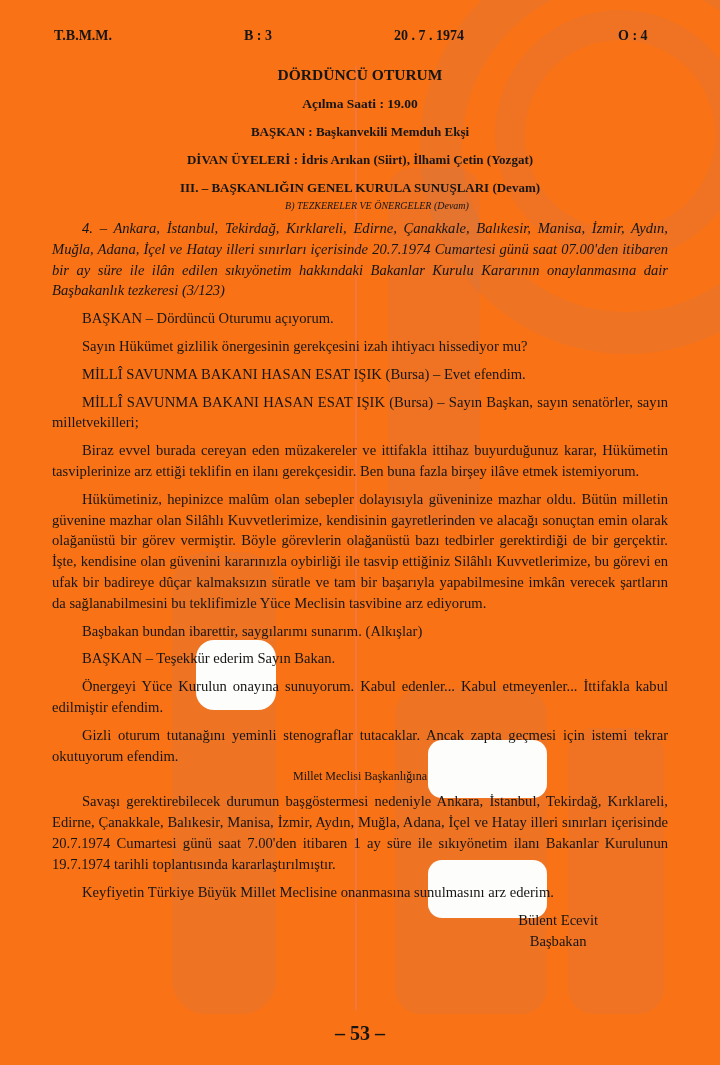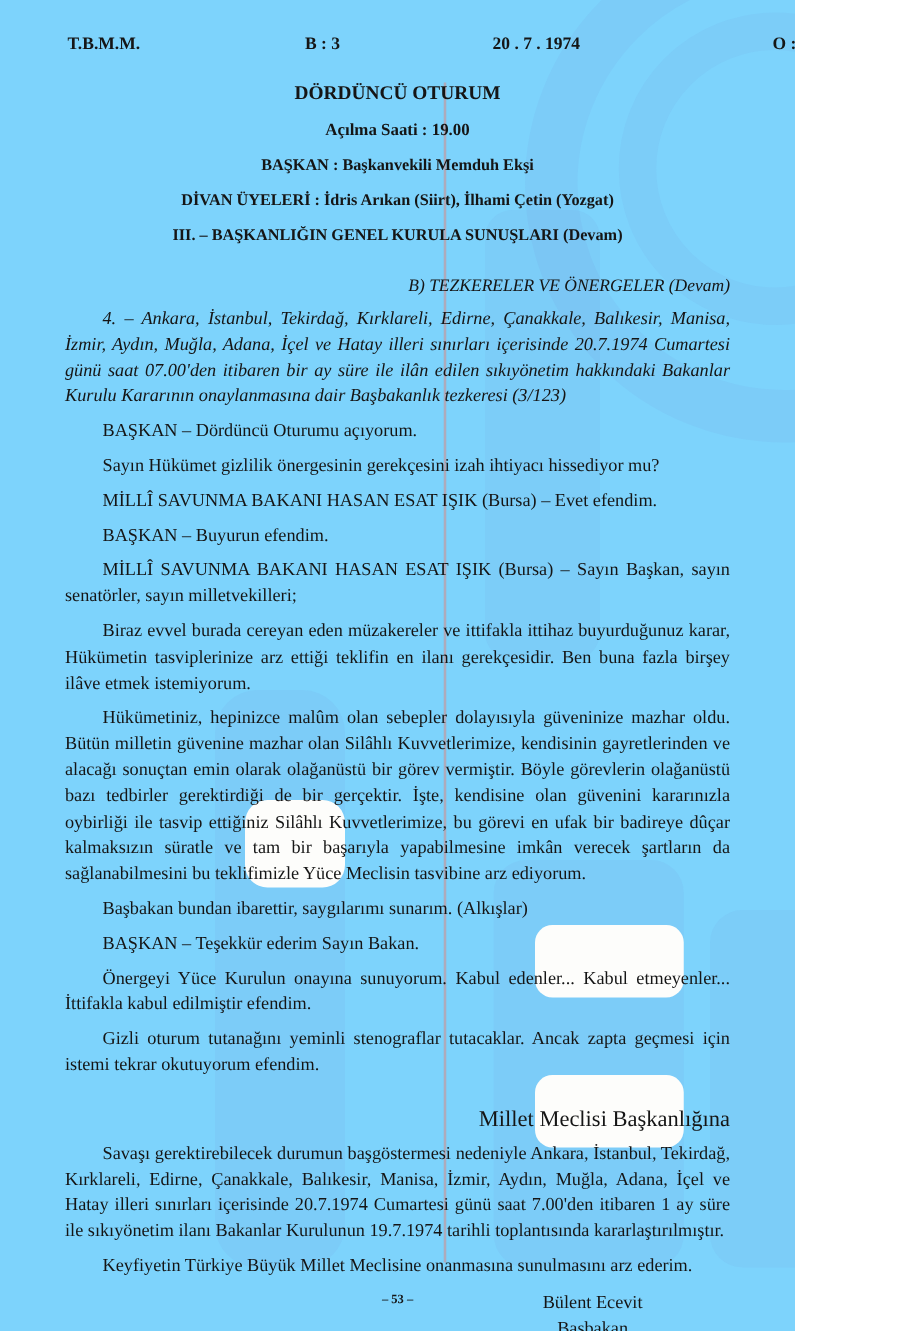--- a/index.html
+++ b/index.html
@@ -1,19 +1,19 @@
 <!DOCTYPE html>
 <html lang="tr"><head>
 <meta charset="utf-8">
 <style>
   html,body{margin:0;padding:0;background:#ffffff;}
   .page{
     position:relative;
-    width:636px;height:1065px;
-    background:#7dd3fc;
+    width:720px;height:1065px;
+    background:#f97316;
     font-family:"Liberation Serif", serif;
     color:#151515;
     overflow:hidden;
     box-sizing:border-box;
   }
   
   .wm{position:absolute;z-index:0;}
   .wm-ring-outer{left:420px;top:-60px;width:330px;height:330px;border:42px solid rgba(112,122,205,0.08);border-radius:50%;}
   .wm-ring-inner{left:495px;top:10px;width:190px;height:190px;border:30px solid rgba(112,122,205,0.07);border-radius:50%;}
   .wm-strip-mid{left:388px;top:168px;width:92px;height:360px;background:rgba(112,122,205,0.07);border-radius:22px;}
@@ -29,36 +29,36 @@
   .hdr{position:relative;height:18px;font-weight:bold;font-size:14px;}
   .hdr span{position:absolute;white-space:nowrap;}
   .hdr-institution{left:2px;}
   .hdr-session{left:192px;}
   .hdr-date{left:342px;}
   .hdr-sitting{left:566px;font-family:Liberation Serif, serif;}
   .c{ text-align:center;font-weight:bold;white-space:nowrap;}
   .session-title{margin-top:20px;font-size:15.5px;}
   .opening-time{margin-top:12px;font-size:13.5px;text-align:center;}
   .mast-line{margin-top:12px;font-size:13px;}
-  .subsection{margin-top:26px;margin-left:34px;font-style:italic;font-size:14px;font-weight:normal;text-align:right;}
+  .subsection{margin-top:4px;margin-left:34px;font-style:italic;font-size:10px;font-weight:normal;text-align:center;}
   .p{
     margin:7px 0 0 0;
     font-size:14.6px;line-height:20.8px;
     text-align:justify;text-indent:30px;
   }
   .p.italic{font-style:italic;}
-  .petition-heading{margin-top:22px;font-size:18px;font-weight:normal;text-align:right;}
+  .petition-heading{margin-top:3px;font-size:12px;font-weight:normal;text-align:center;}
   .signature{
     margin:8px 70px 0 auto;
     width:max-content;text-align:center;
     font-size:14.6px;line-height:21px;
   }
   .page-number{
     position:absolute;left:0;right:0;bottom:20px;
-    text-align:center;font-weight:bold;font-size:10px;z-index:1;
+    text-align:center;font-weight:bold;font-size:20px;z-index:1;
   }
 </style>
 </head>
 <body>
 
 <div class="page">
 
   <div class="wm wm-ring-outer"></div>
   <div class="wm wm-ring-inner"></div>
   <div class="wm wm-strip-mid"></div>
@@ -83,21 +83,20 @@
     <div class="c opening-time">Açılma Saati : 19.00</div>
     <div class="c mast-line">BAŞKAN : Başkanvekili Memduh Ekşi</div>
     <div class="c mast-line">DİVAN ÜYELERİ : İdris Arıkan (Siirt),  İlhami Çetin (Yozgat)</div>
     <div class="c mast-line">III. – BAŞKANLIĞIN GENEL KURULA SUNUŞLARI (Devam)</div>
     <div class="subsection">B)  TEZKERELER VE ÖNERGELER (Devam)</div>
 
     <p class="p italic">4. – Ankara, İstanbul, Tekirdağ, Kırklareli, Edirne, Çanakkale, Balıkesir, Manisa, İzmir, Aydın, Muğla, Adana, İçel ve Hatay illeri sınırları içerisinde 20.7.1974 Cumartesi günü saat 07.00'den itibaren bir ay süre ile ilân edilen sıkıyönetim hakkındaki Bakanlar Kurulu Kararının onaylanmasına dair Başbakanlık tezkeresi (3/123)</p>
     <p class="p">BAŞKAN – Dördüncü Oturumu açıyorum.</p>
     <p class="p">Sayın Hükümet gizlilik önergesinin gerekçesini izah ihtiyacı hissediyor mu?</p>
     <p class="p">MİLLÎ SAVUNMA BAKANI HASAN ESAT IŞIK (Bursa) – Evet efendim.</p>
-    <p class="p">BAŞKAN – Buyurun efendim.</p>
     <p class="p">MİLLÎ SAVUNMA BAKANI HASAN ESAT IŞIK (Bursa) – Sayın Başkan, sayın senatörler, sayın milletvekilleri;</p>
     <p class="p">Biraz evvel burada cereyan eden müzakereler ve ittifakla ittihaz buyurduğunuz karar, Hükümetin tasviplerinize arz ettiği teklifin en ilanı gerekçesidir. Ben buna fazla birşey ilâve etmek istemiyorum.</p>
     <p class="p">Hükümetiniz, hepinizce malûm olan sebepler dolayısıyla güveninize mazhar oldu. Bütün milletin güvenine mazhar olan Silâhlı Kuvvetlerimize, kendisinin gayretlerinden ve alacağı sonuçtan emin olarak olağanüstü bir görev vermiştir. Böyle görevlerin olağanüstü bazı tedbirler gerektirdiği de bir gerçektir. İşte, kendisine olan güvenini kararınızla oybirliği ile tasvip ettiğiniz Silâhlı Kuvvetlerimize, bu görevi en ufak bir badireye dûçar kalmaksızın süratle ve tam bir başarıyla yapabilmesine imkân verecek şartların da sağlanabilmesini bu teklifimizle Yüce Meclisin tasvibine arz ediyorum.</p>
     <p class="p">Başbakan bundan ibarettir, saygılarımı sunarım. (Alkışlar)</p>
     <p class="p">BAŞKAN – Teşekkür ederim Sayın Bakan.</p>
     <p class="p">Önergeyi Yüce Kurulun onayına sunuyorum. Kabul edenler... Kabul etmeyenler... İttifakla kabul edilmiştir efendim.</p>
     <p class="p">Gizli oturum tutanağını yeminli stenograflar tutacaklar. Ancak zapta geçmesi için istemi tekrar okutuyorum efendim.</p>
 
     <div class="petition-heading">Millet Meclisi Başkanlığına</div>
     <p class="p">Savaşı gerektirebilecek durumun başgöstermesi nedeniyle Ankara, İstanbul, Tekirdağ, Kırklareli, Edirne, Çanakkale, Balıkesir, Manisa, İzmir, Aydın, Muğla, Adana, İçel ve Hatay illeri sınırları içerisinde 20.7.1974 Cumartesi günü saat 7.00'den itibaren 1 ay süre ile sıkıyönetim ilanı Bakanlar Kurulunun 19.7.1974 tarihli toplantısında kararlaştırılmıştır.</p>

